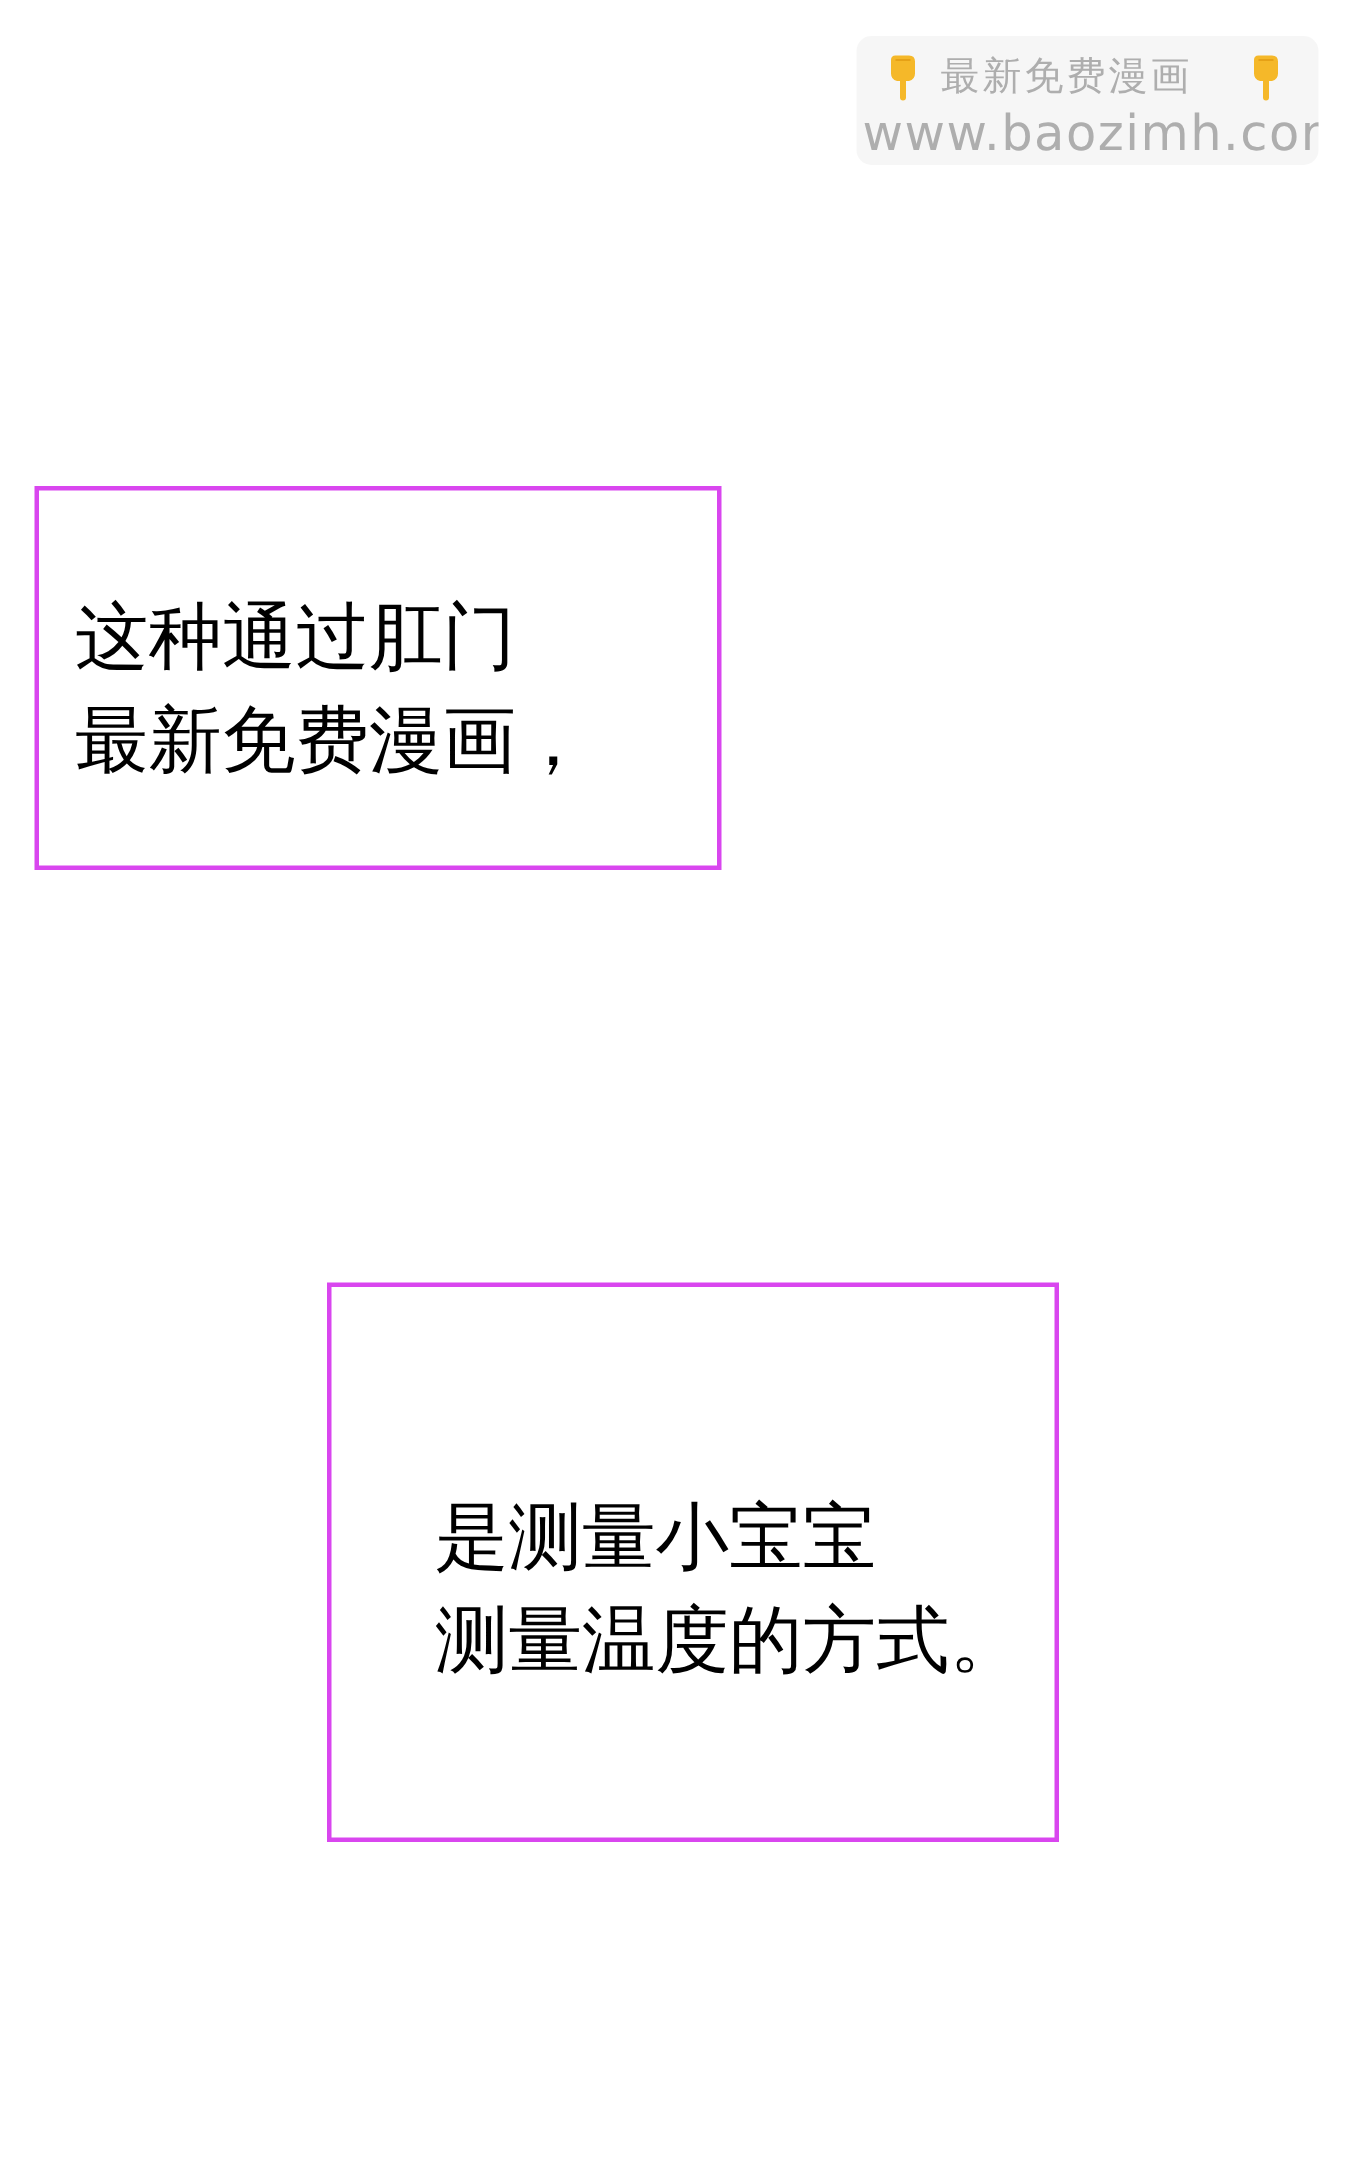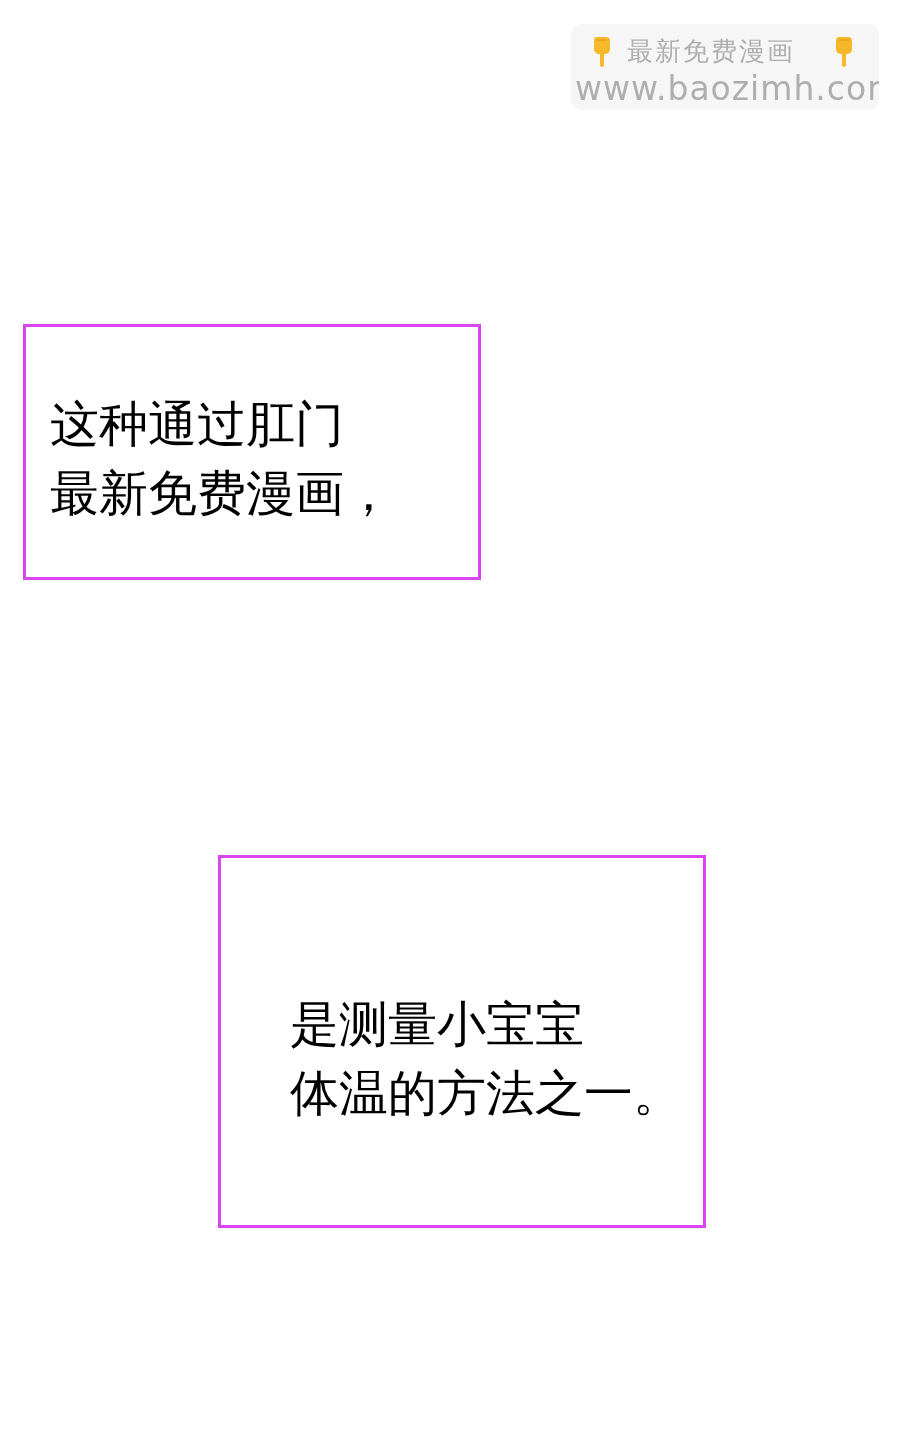--- a/index.html
+++ b/index.html
@@ -118,15 +118,15 @@
 <div class="bubble-box box-1">
   <div class="box-text">
     <span class="line">这种通过肛门</span>
     <span class="line">最新免费漫画，</span>
   </div>
 </div>
 
 <div class="bubble-box box-2">
   <div class="box-text">
     <span class="line">是测量小宝宝</span>
-    <span class="line">体温的方法之一。</span>
+    <span class="line">测量温度的方式。</span>
   </div>
 </div>
 
 </body></html>

